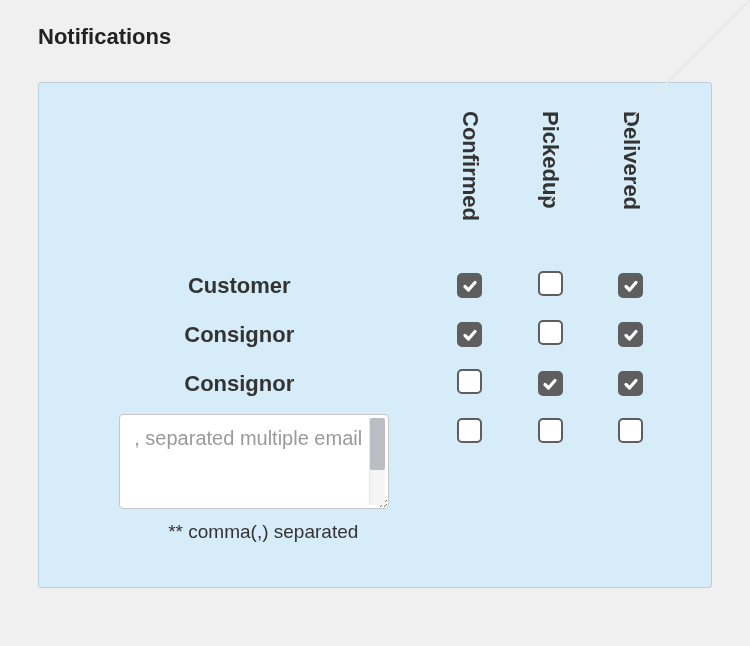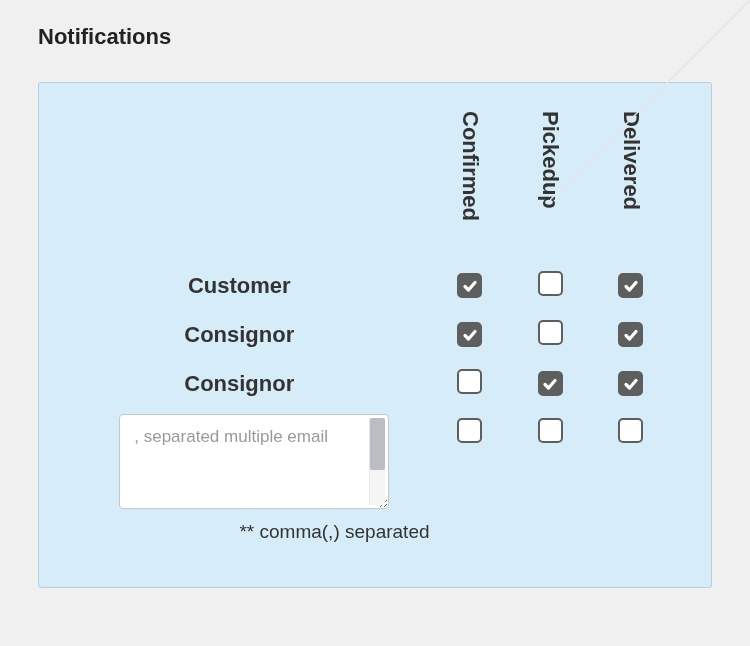--- a/index.html
+++ b/index.html
@@ -97,21 +97,21 @@
     stroke: #fff;
     stroke-width: 3.2;
     fill: none;
     stroke-linecap: round;
     stroke-linejoin: round;
   }
   textarea.email-input {
     width: 270px;
     height: 95px;
     font-family: inherit;
-    font-size: 17px;
+    font-size: 20px;
     color: #555;
     border: 1px solid #c7c7c7;
     border-radius: 4px;
     padding: 12px 14px;
     resize: both;
     background: #fff;
     display: block;
   }
   textarea.email-input::placeholder {
     color: #9a9a9a;
@@ -140,21 +140,21 @@
   }
   .email-cell-inner {
     position: relative;
     display: inline-block;
   }
   .hint {
     font-size: 19px;
     color: #333;
     margin-top: 8px;
     padding-left: 18px;
-    text-align: right;
+    text-align: center;
   }
   tbody tr.email-row td.chk-cell {
     vertical-align: top;
     padding-top: 10px;
   }
 </style>
 </head>
 <body>
 
 <h2 class="section-title">Notifications</h2>

